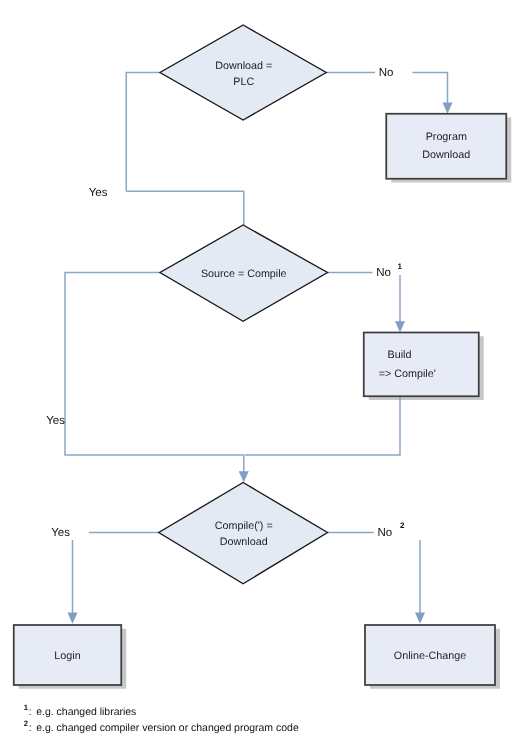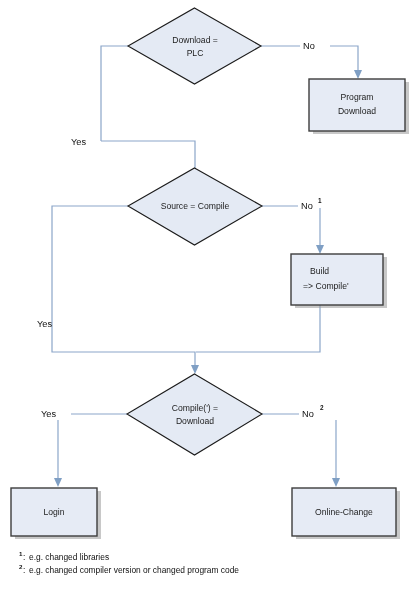--- a/index.html
+++ b/index.html
@@ -10,21 +10,21 @@
   body {
     width: 418px;
     height: 591px;
     position: relative;
     font-family: "Liberation Sans", sans-serif;
     overflow: hidden;
   }
   #flow-root {
     position: absolute;
     left: 0;
-    top: 0;
+    top: 12px;
     width: 418px;
     height: 421px;
   }
   svg { display: block; }
   .node-shape {
     fill: #e4eaf4;
     stroke: #1b1b1b;
     stroke-width: 1.1;
   }
   .box-shape {

